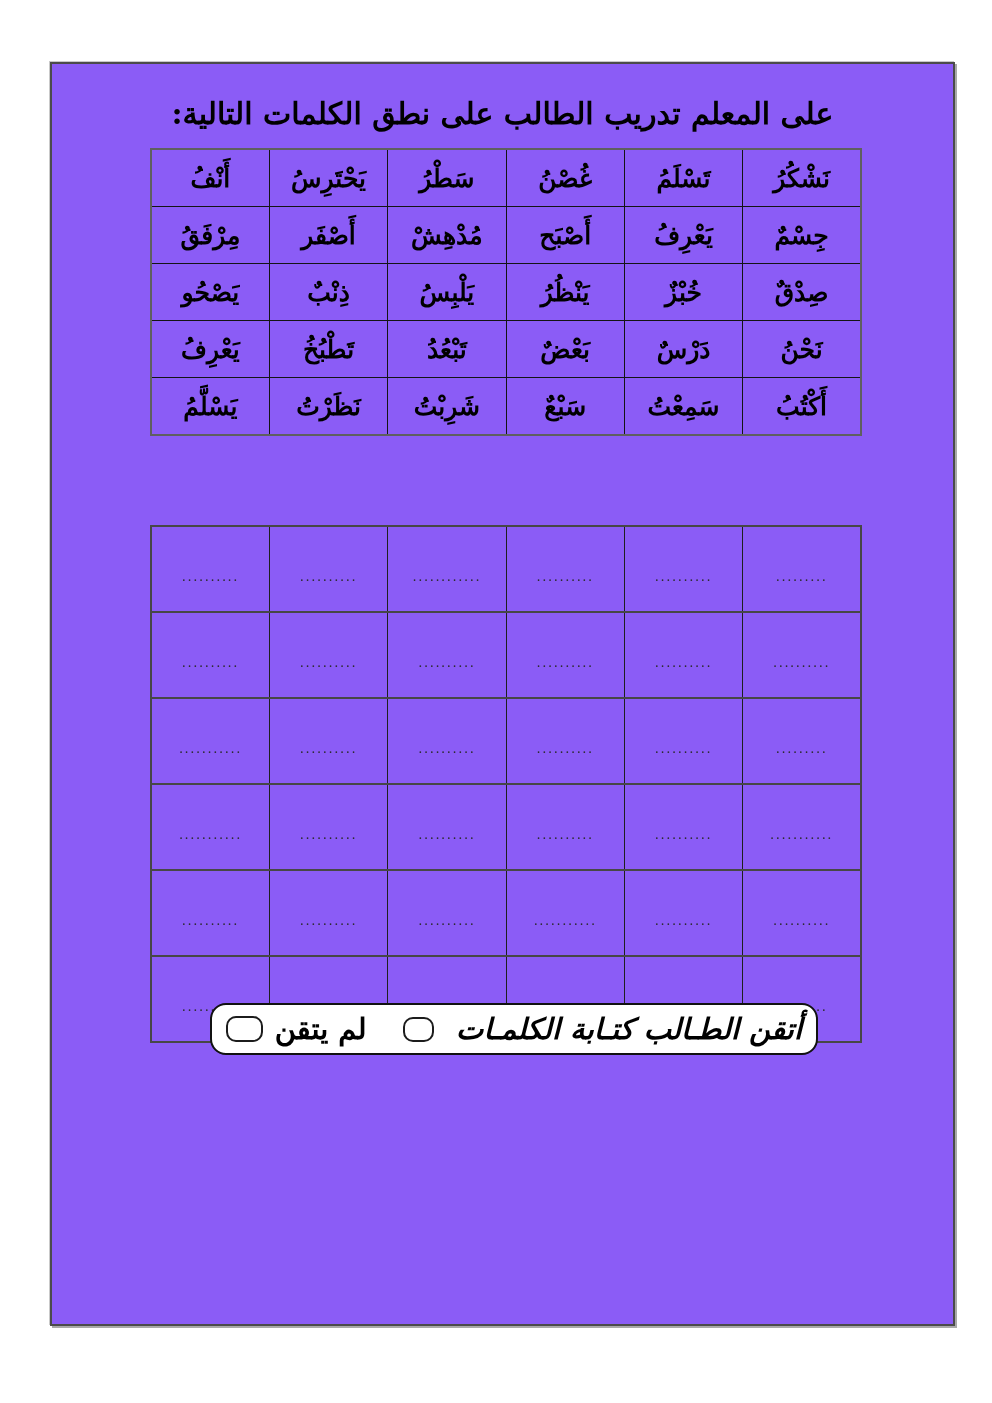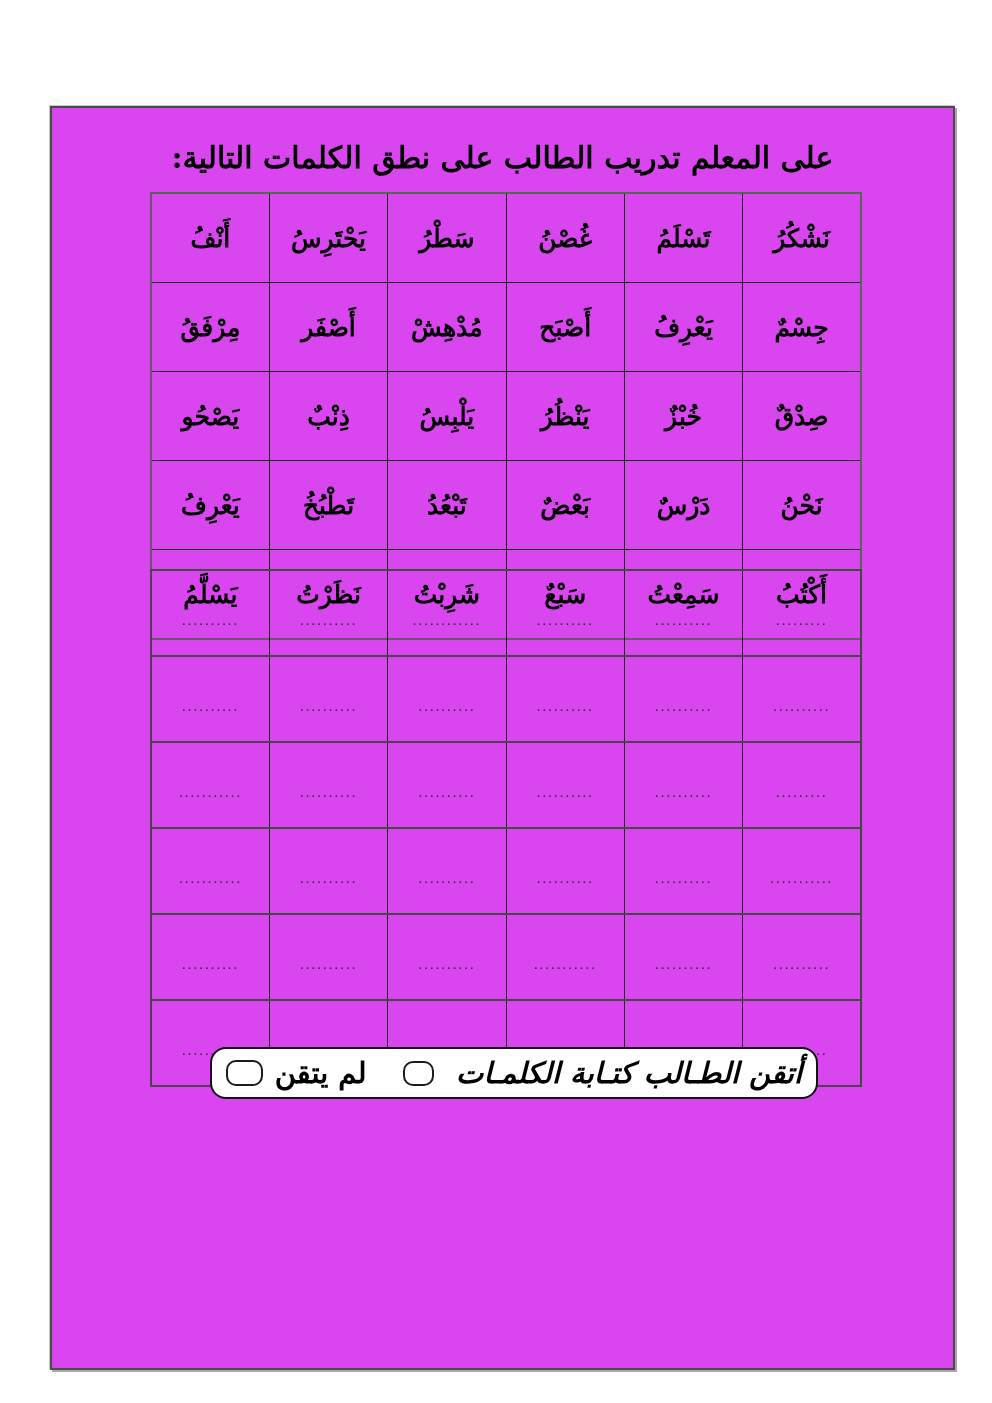--- a/index.html
+++ b/index.html
@@ -17,22 +17,21 @@
     overflow: hidden;
   }
   .frame {
     position: absolute;
     left: 50px;
     top: 62px;
     width: 901px;
     height: 1260px;
     border: 2px solid #4b4b4b;
     box-shadow: 2px 2px 0 #a9a9a9, -1px -1px 0 #c9c9c9;
-    background: #d946ef;
-    margin-top: 44px;
+    background: #8b5cf6;
   }
   .section-title {
     position: absolute;
     left: 0;
     right: 0;
     margin: 0;
     text-align: center;
     direction: rtl;
     font-size: 30px;
     font-weight: 700;
@@ -52,21 +51,21 @@
     direction: rtl;
     border: 2px solid #5f5f5f;
   }
   table.words td {
     border: 1px solid #141414;
     height: 56px;
     text-align: center;
     vertical-align: middle;
     font-size: 25px;
     font-weight: 700;
-    padding: 16px;
+    padding: 0;
     direction: rtl;
   }
 
   table.dictation {
     position: absolute;
     left: 98px;
     top: 461px;
     width: 712px;
     border-collapse: collapse;
     table-layout: fixed;

